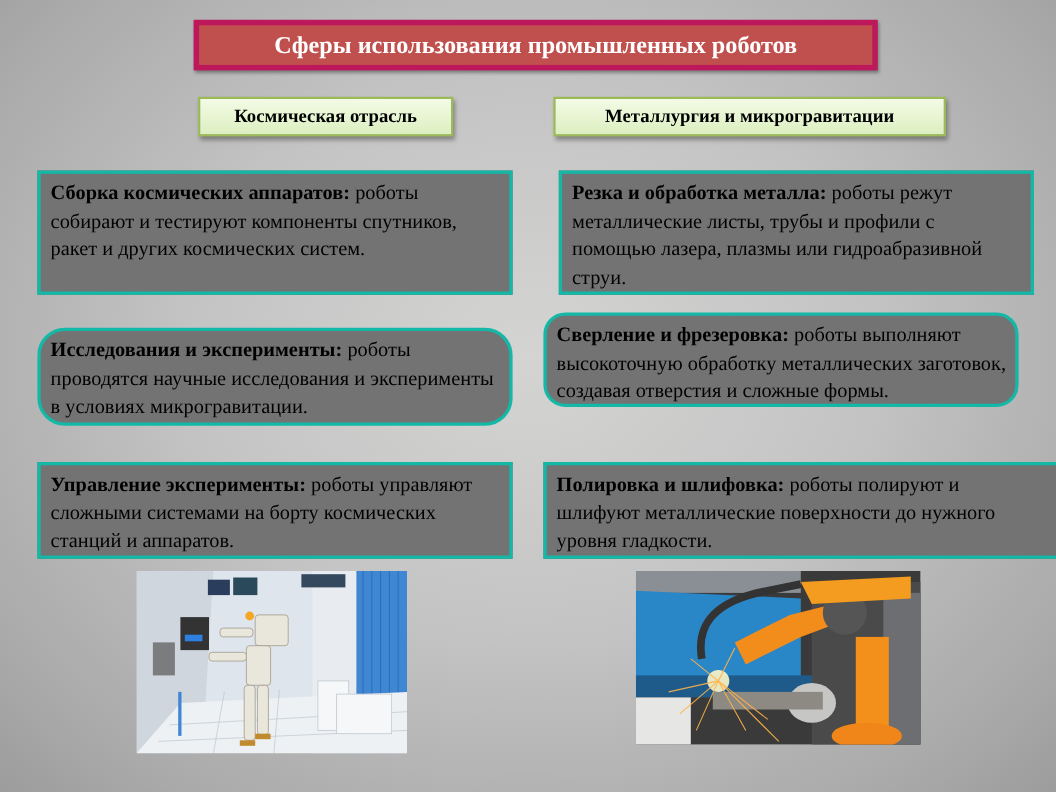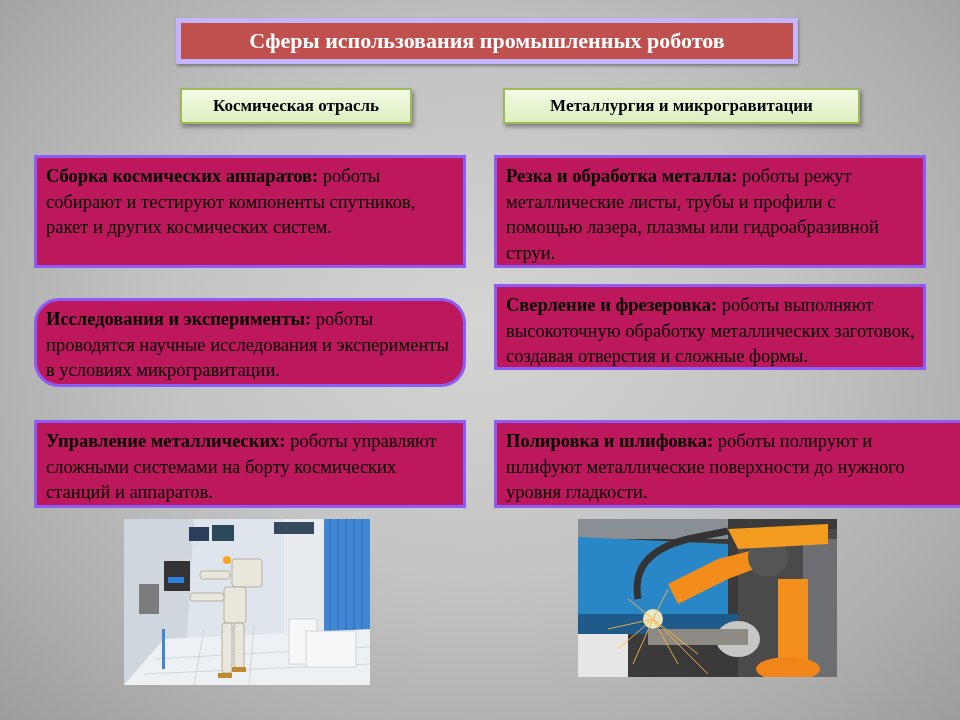--- a/index.html
+++ b/index.html
@@ -3,38 +3,38 @@
 <meta charset="utf-8">
 <style>
   html, body { margin: 0; padding: 0; }
   body {
     width: 960px; height: 720px; overflow: hidden; position: relative;
     background: radial-gradient(ellipse at 50% 45%, #d4d4d3 0%, #c4c4c4 45%, #a9a9aa 85%, #9c9c9d 100%);
     font-family: "Liberation Serif", "DejaVu Serif", serif;
   }
   .title-box {
     position: absolute; left: 176px; top: 18px; width: 622px; height: 46px;
-    background: #c4b5fd; box-shadow: 1px 2px 3px rgba(0,0,0,0.35);
+    background: #be185d; box-shadow: 1px 2px 3px rgba(0,0,0,0.35);
   }
   .title-inner {
     position: absolute; left: 5px; top: 5px; right: 5px; bottom: 5px;
     background: #c0504d; color: #fff; font-weight: bold; font-size: 22px;
     display: flex; align-items: center; justify-content: center;
   }
   .cat {
     position: absolute; height: 36px;
     background: linear-gradient(#f3fbe6, #dcefc0);
     border: 2px solid #9bbb59; box-sizing: border-box;
     box-shadow: 2px 3px 4px rgba(0,0,0,0.35);
     display: flex; align-items: center; justify-content: center;
     font-weight: bold; font-size: 17px; color: #000;
   }
   .card {
-    position: absolute; background: #be185d;
-    border: 3px solid #8b5cf6; box-sizing: border-box;
+    position: absolute; background: #737373;
+    border: 3px solid #14b8a6; box-sizing: border-box;
     padding: 6px 8px 0 9px; font-size: 18.5px; line-height: 25.5px; color: #000;
   }
   .card b { font-weight: bold; }
   .photo { position: absolute; overflow: hidden; }
 </style>
 </head>
 <body>
 
 <div class="title-box">
   <div class="title-inner">Сферы использования промышленных роботов</div>
@@ -42,29 +42,29 @@
 
 <div class="cat" style="left:133px; top:88px; width:232px;margin-left:47px;">Космическая отрасль</div>
 
 <div class="card" style="left:34px; top:155px; width:432px; height:113px;">
   <b>Сборка космических аппаратов:</b><span> роботы собирают и тестируют компоненты спутников, ракет и других космических систем.</span>
 </div>
 <div class="card" style="left:34px; top:298px; width:432px; height:89px;border-radius:25px;">
   <b>Исследования и эксперименты:</b><span> роботы проводятся научные исследования и эксперименты в условиях микрогравитации.</span>
 </div>
 <div class="card" style="left:34px; top:420px; width:432px; height:88px;">
-  <b>Управление металлических:</b><span> роботы управляют сложными системами на борту космических станций и аппаратов.</span>
+  <b>Управление эксперименты:</b><span> роботы управляют сложными системами на борту космических станций и аппаратов.</span>
 </div>
 
 <div class="cat" style="left:503px; top:88px; width:357px;">Металлургия и микрогравитации</div>
 
-<div class="card" style="left:494px; top:155px; width:432px; height:113px;">
+<div class="card" style="left:508px; top:155px; width:432px; height:113px;">
   <b>Резка и обработка металла:</b><span> роботы режут металлические листы, трубы и профили с помощью лазера, плазмы или гидроабразивной струи.</span>
 </div>
-<div class="card" style="left:494px; top:284px; width:432px; height:86px;">
+<div class="card" style="left:494px; top:284px; width:432px; height:86px;border-radius:20px;">
   <b>Сверление и фрезеровка:</b><span> роботы выполняют высокоточную обработку металлических заготовок, создавая отверстия и сложные формы.</span>
 </div>
 <div class="card" style="left:494px; top:420px; width:469px; height:88px;">
   <b>Полировка и шлифовка:</b><span> роботы полируют и шлифуют металлические поверхности до нужного уровня гладкости.</span>
 </div>
 
 <div class="photo" style="left:124px; top:519px; width:246px; height:166px;">
   <svg width="246" height="166" viewBox="0 0 246 166">
     <rect width="246" height="166" fill="#dfe5ec"></rect>
     <polygon points="0,0 70,0 60,166 0,166" fill="#cfd6de"></polygon>

